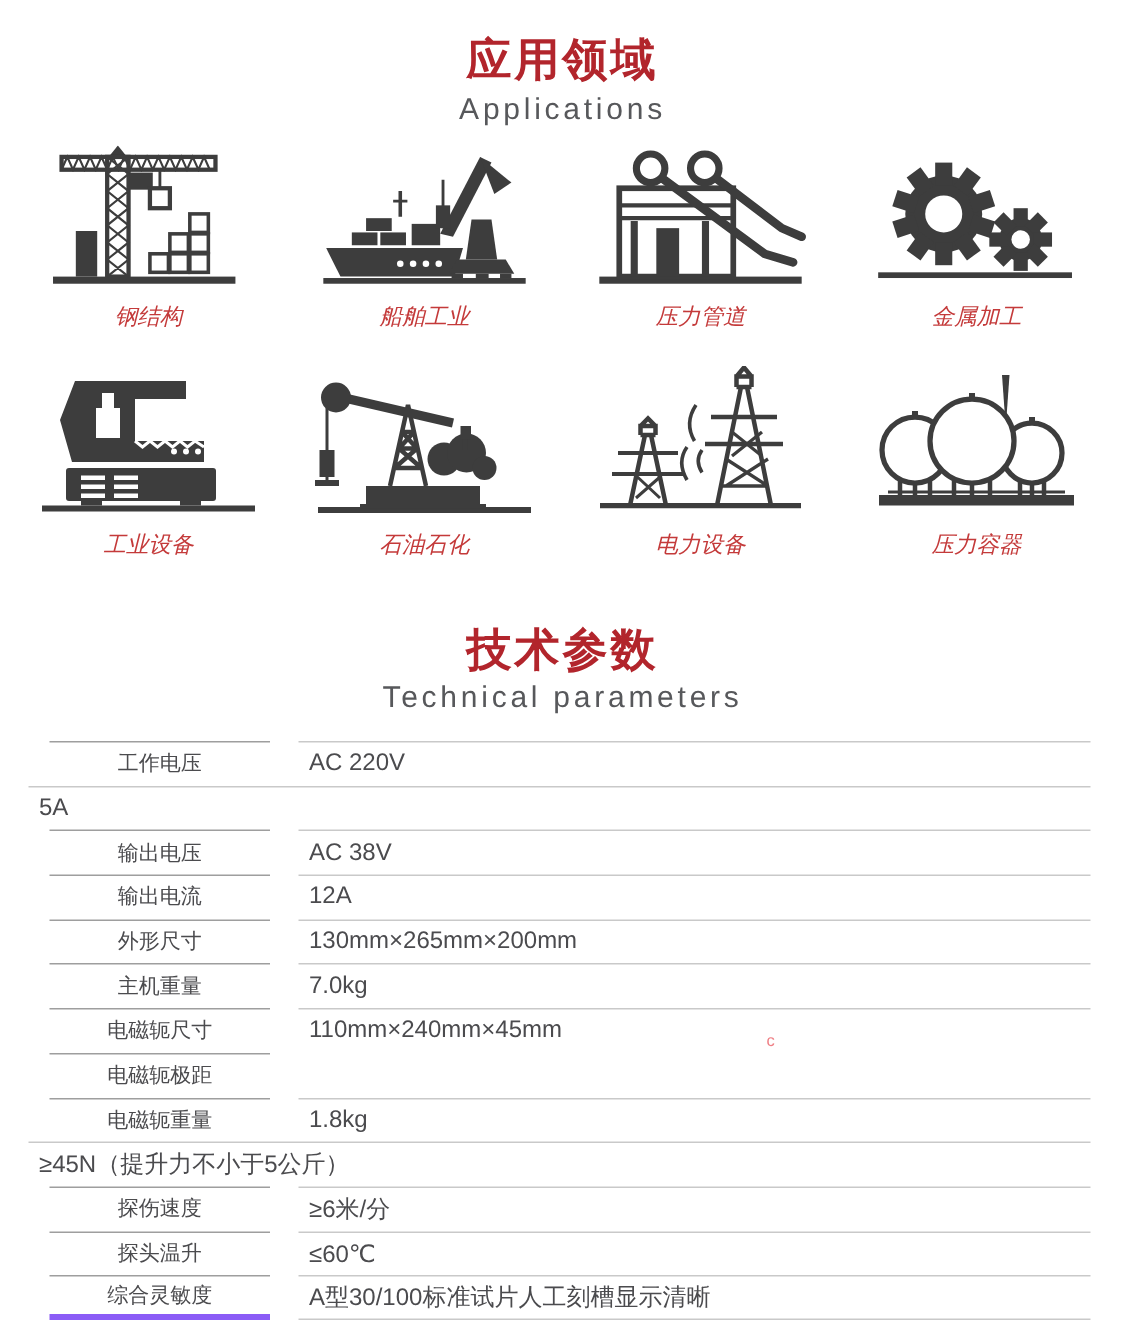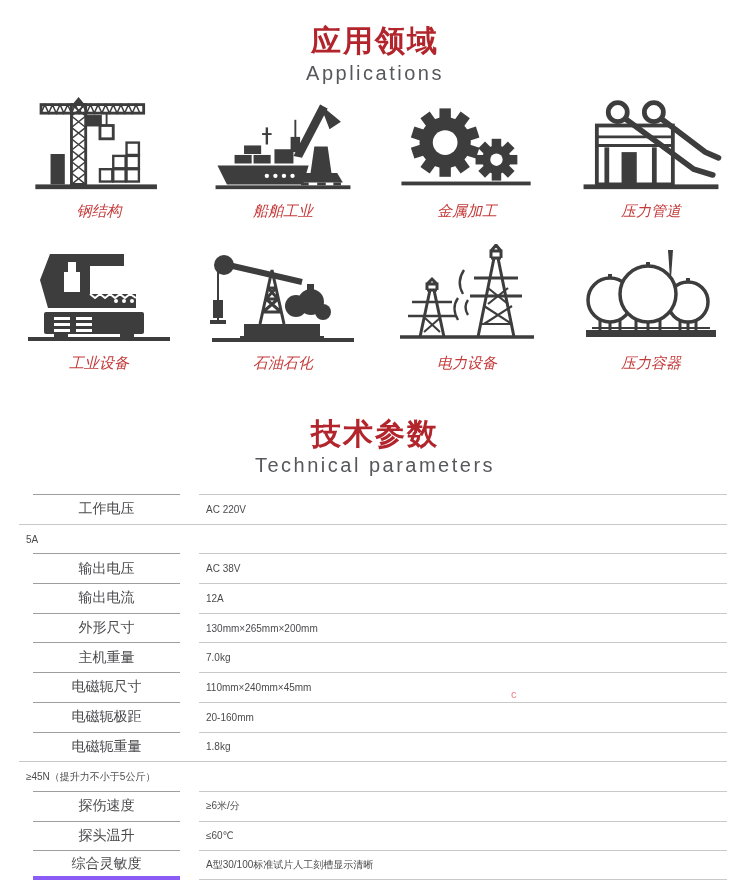--- a/index.html
+++ b/index.html
@@ -26,21 +26,21 @@
   .cell-l{
     box-sizing:border-box;width:147px;margin-left:33px;
     border-top:1px solid #9e9e9e;
     display:flex;align-items:center;justify-content:center;
     font-size:14px;color:#4b4b4e;
   }
   .cell-v{
     box-sizing:border-box;flex:1;margin-left:19px;margin-right:23px;
     border-top:1px solid #c9c9c9;
     display:flex;align-items:center;padding-left:7px;
-    font-size:10px;color:#4b4b4e;
+    font-size:16px;color:#4b4b4e;
   }
   .spec-row:last-child .cell-l{border-bottom:4px solid #8b5cf6;}
   .spec-row:last-child .cell-v{border-bottom:1px solid #c9c9c9;}
   .artifact{position:absolute;left:511px;top:688px;font-size:11px;color:#ef8086;}
   .ic{fill:#3d3d3d;stroke:none;}
   .ic-s{fill:none;stroke:#3d3d3d;}
 </style>
 </head>
 <body>
 
@@ -95,20 +95,39 @@
         <line class="ic-s" x1="88" y1="24" x2="88" y2="58" stroke-width="2"></line>
         <rect class="ic" x="83" y="42" width="10" height="16"></rect>
         <polygon class="ic" points="108,52 122,52 126,80 104,80"></polygon>
         <polygon class="ic" points="98,80 132,80 138,90 92,90"></polygon>
         <rect class="ic" x="94" y="90" width="8" height="3"></rect>
         <rect class="ic" x="111" y="90" width="9" height="3"></rect>
         <rect class="ic" x="128" y="90" width="8" height="3"></rect>
       </svg>
     </span>
     <span class="app-label">船舶工业</span>
+  </div>
+
+  <div class="app-cell">
+    <span class="app-icon">
+      <svg width="150" height="95" viewBox="0 0 150 100">
+        <rect class="ic" x="4" y="92" width="142" height="5"></rect>
+        <rect x="18" y="30" width="80" height="62" fill="#fff" stroke="#3d3d3d" stroke-width="4"></rect>
+        <line class="ic-s" x1="18" y1="42" x2="98" y2="42" stroke-width="3"></line>
+        <line class="ic-s" x1="18" y1="51" x2="98" y2="51" stroke-width="3"></line>
+        <rect class="ic" x="26" y="53" width="5" height="39"></rect>
+        <rect class="ic" x="76" y="53" width="5" height="39"></rect>
+        <rect class="ic" x="44" y="58" width="16" height="34"></rect>
+        <path class="ic-s" d="M44,20 L120,76 L140,82" stroke-width="6" stroke-linecap="round"></path>
+        <path class="ic-s" d="M82,20 L132,58 L146,64" stroke-width="6" stroke-linecap="round"></path>
+        <circle cx="40" cy="16" r="10" fill="#fff" stroke="#3d3d3d" stroke-width="5"></circle>
+        <circle cx="78" cy="16" r="10" fill="#fff" stroke="#3d3d3d" stroke-width="5"></circle>
+      </svg>
+    </span>
+    <span class="app-label">压力管道</span>
   </div>
 
   <div class="app-cell">
     <span class="app-icon">
       <svg width="150" height="95" viewBox="0 0 150 100">
         <rect class="ic" x="6" y="89" width="136" height="4"></rect>
         <g class="ic">
           <circle cx="52" cy="48" r="27"></circle>
           <rect x="46" y="12" width="12" height="16" transform="rotate(0 52 48)"></rect>
           <rect x="46" y="12" width="12" height="16" transform="rotate(36 52 48)"></rect>
@@ -134,39 +153,20 @@
           <rect x="101" y="44" width="10" height="13" transform="rotate(315 106 66)"></rect>
         </g>
         <circle cx="106" cy="66" r="6.5" fill="#fff"></circle>
       </svg>
     </span>
     <span class="app-label">金属加工</span>
   </div>
 
   <div class="app-cell">
     <span class="app-icon">
-      <svg width="150" height="95" viewBox="0 0 150 100">
-        <rect class="ic" x="4" y="92" width="142" height="5"></rect>
-        <rect x="18" y="30" width="80" height="62" fill="#fff" stroke="#3d3d3d" stroke-width="4"></rect>
-        <line class="ic-s" x1="18" y1="42" x2="98" y2="42" stroke-width="3"></line>
-        <line class="ic-s" x1="18" y1="51" x2="98" y2="51" stroke-width="3"></line>
-        <rect class="ic" x="26" y="53" width="5" height="39"></rect>
-        <rect class="ic" x="76" y="53" width="5" height="39"></rect>
-        <rect class="ic" x="44" y="58" width="16" height="34"></rect>
-        <path class="ic-s" d="M44,20 L120,76 L140,82" stroke-width="6" stroke-linecap="round"></path>
-        <path class="ic-s" d="M82,20 L132,58 L146,64" stroke-width="6" stroke-linecap="round"></path>
-        <circle cx="40" cy="16" r="10" fill="#fff" stroke="#3d3d3d" stroke-width="5"></circle>
-        <circle cx="78" cy="16" r="10" fill="#fff" stroke="#3d3d3d" stroke-width="5"></circle>
-      </svg>
-    </span>
-    <span class="app-label">压力管道</span>
-  </div>
-
-  <div class="app-cell">
-    <span class="app-icon">
       <svg width="150" height="100" viewBox="0 0 150 100">
         <rect class="ic" x="4" y="93" width="142" height="4"></rect>
         <rect class="ic" x="20" y="68" width="100" height="22" rx="2"></rect>
         <rect class="ic" x="30" y="90" width="14" height="3"></rect>
         <rect class="ic" x="96" y="90" width="14" height="3"></rect>
         <rect x="30" y="73" width="16" height="3" fill="#fff"></rect>
         <rect x="30" y="79" width="16" height="3" fill="#fff"></rect>
         <rect x="30" y="85" width="16" height="3" fill="#fff"></rect>
         <rect x="52" y="73" width="16" height="3" fill="#fff"></rect>
         <rect x="52" y="79" width="16" height="3" fill="#fff"></rect>
@@ -279,21 +279,20 @@
   <div class="spec-row">
     <div class="cell-l">主机重量</div>
     <div class="cell-v">7.0kg</div>
   </div>
   <div class="spec-row">
     <div class="cell-l">电磁轭尺寸</div>
     <div class="cell-v">110mm×240mm×45mm</div>
   </div>
   <div class="spec-row">
     <div class="cell-l">电磁轭极距</div>
-    <div class="cell-v">20-160mm</div>
   </div>
   <div class="spec-row">
     <div class="cell-l">电磁轭重量</div>
     <div class="cell-v">1.8kg</div>
   </div>
   <div class="spec-row">
     <div class="cell-v">≥45N（提升力不小于5公斤）</div>
   </div>
   <div class="spec-row">
     <div class="cell-l">探伤速度</div>

